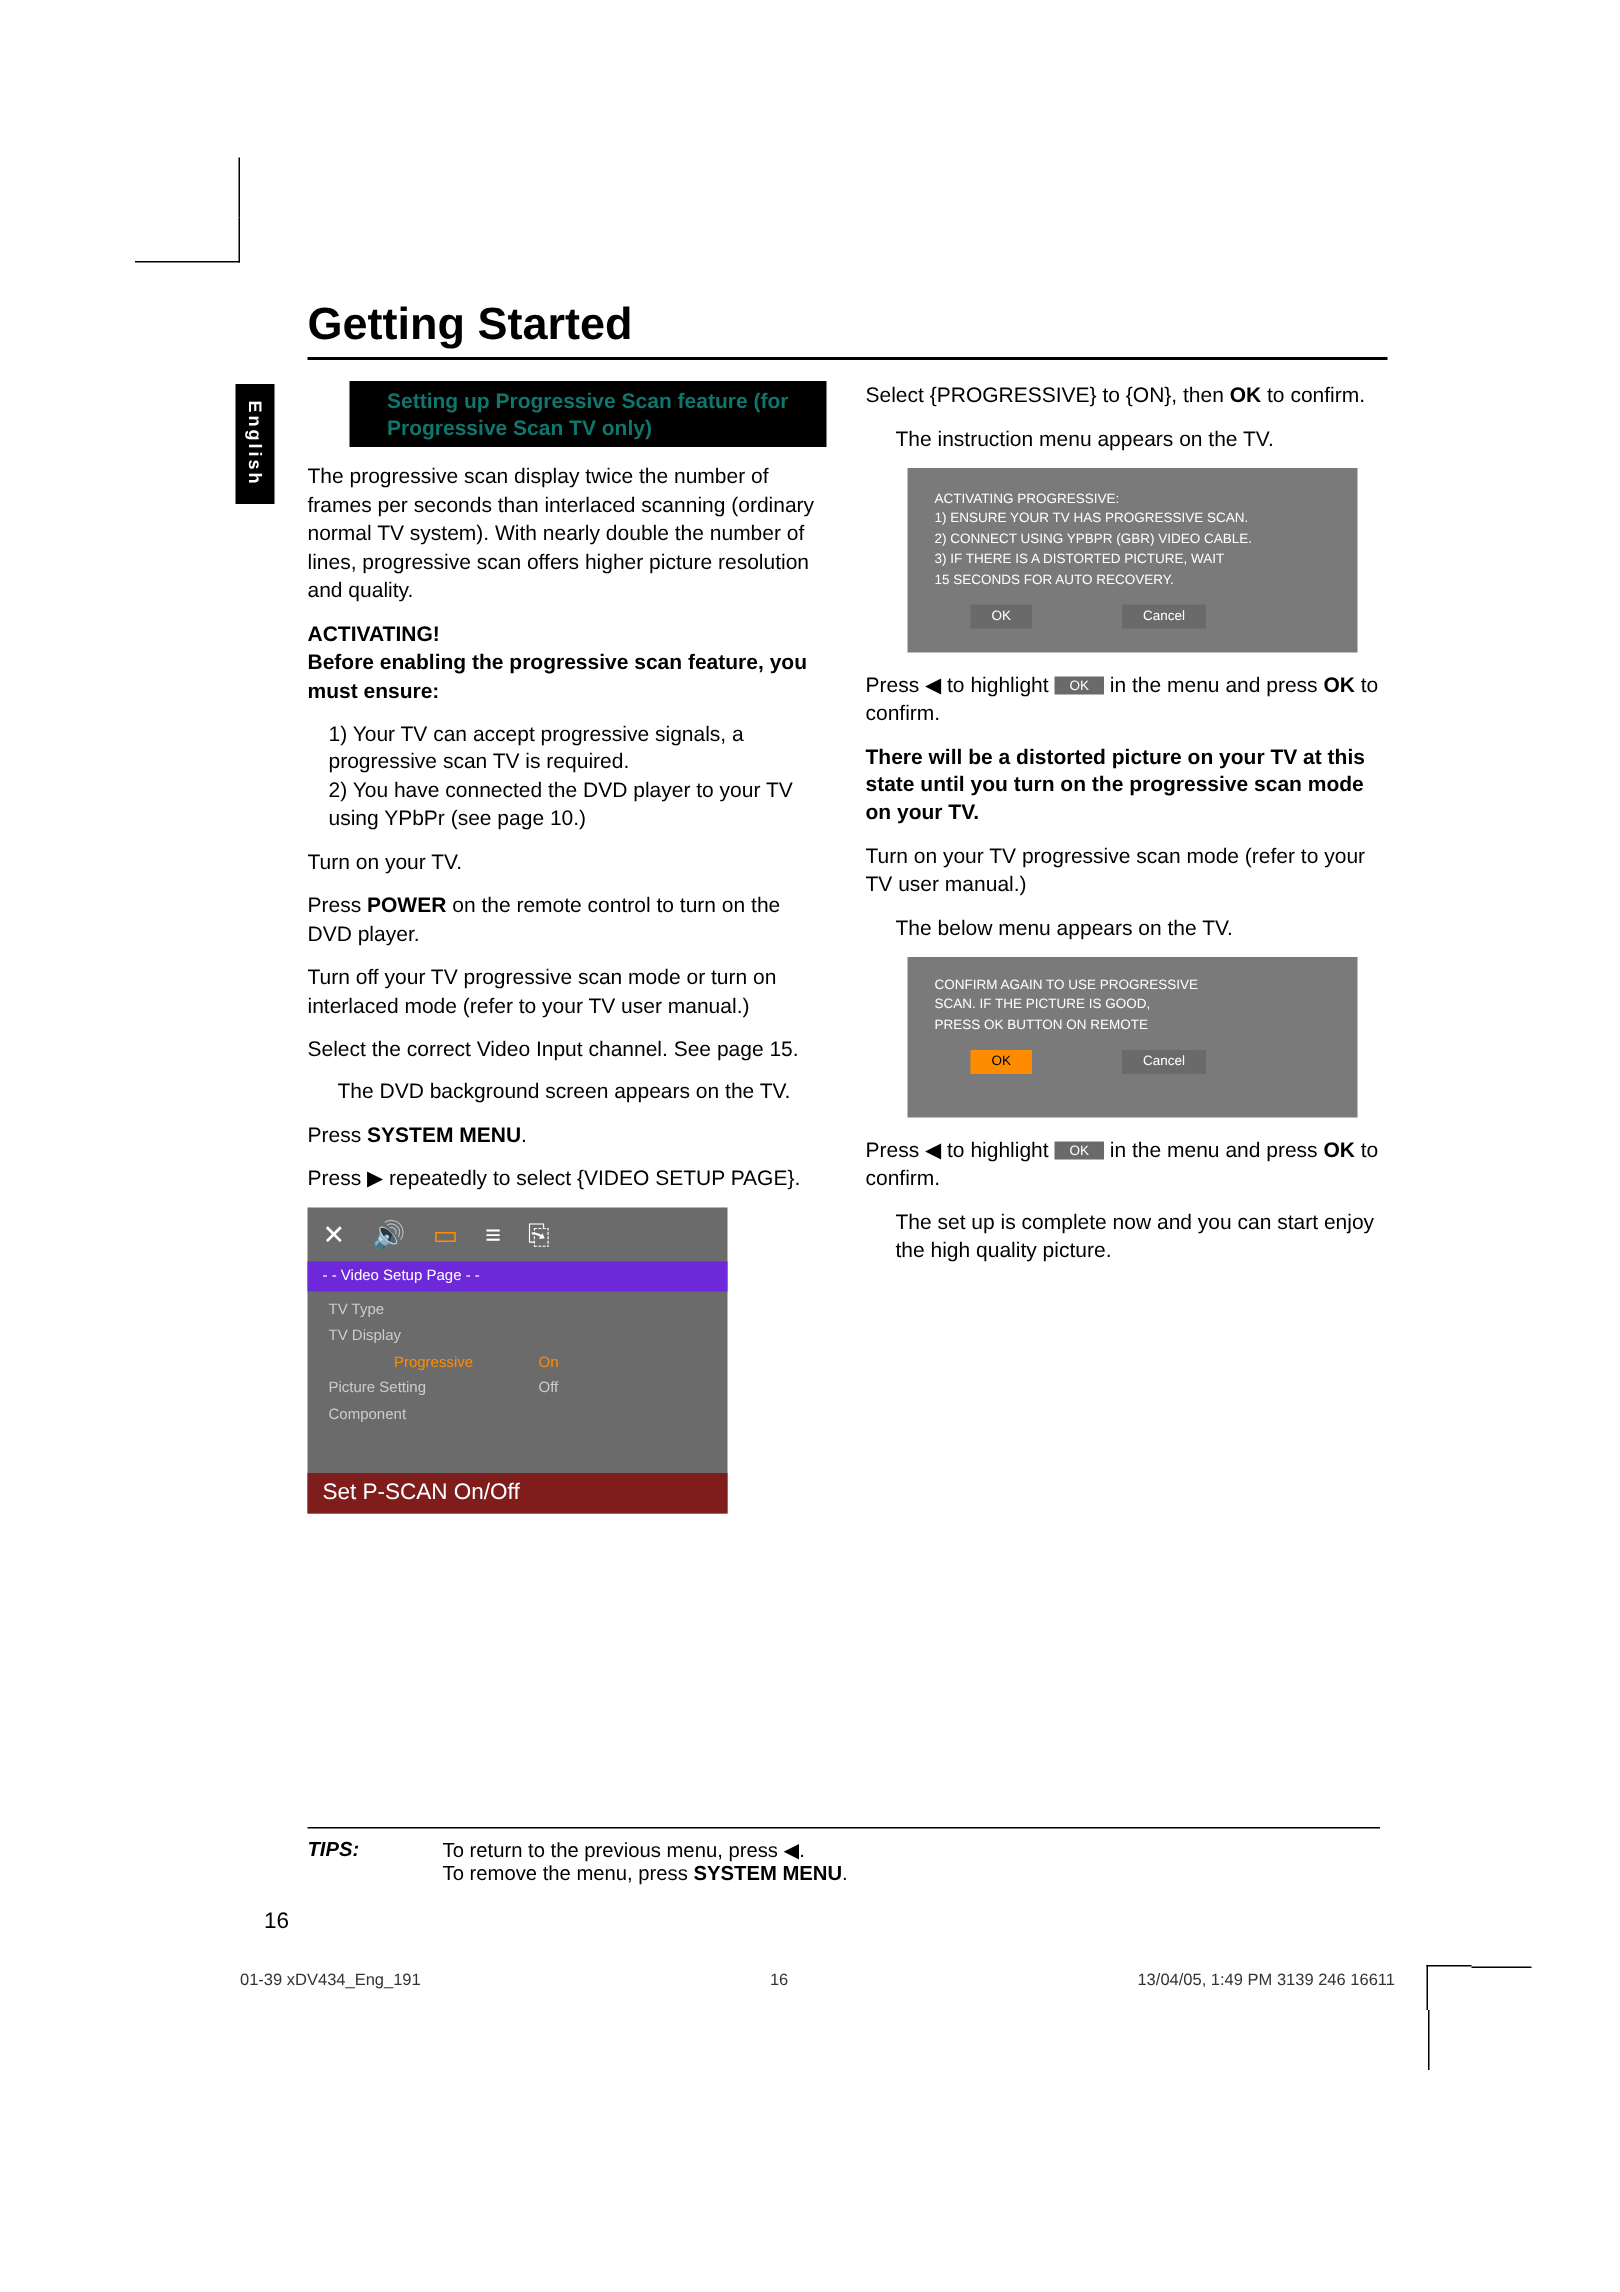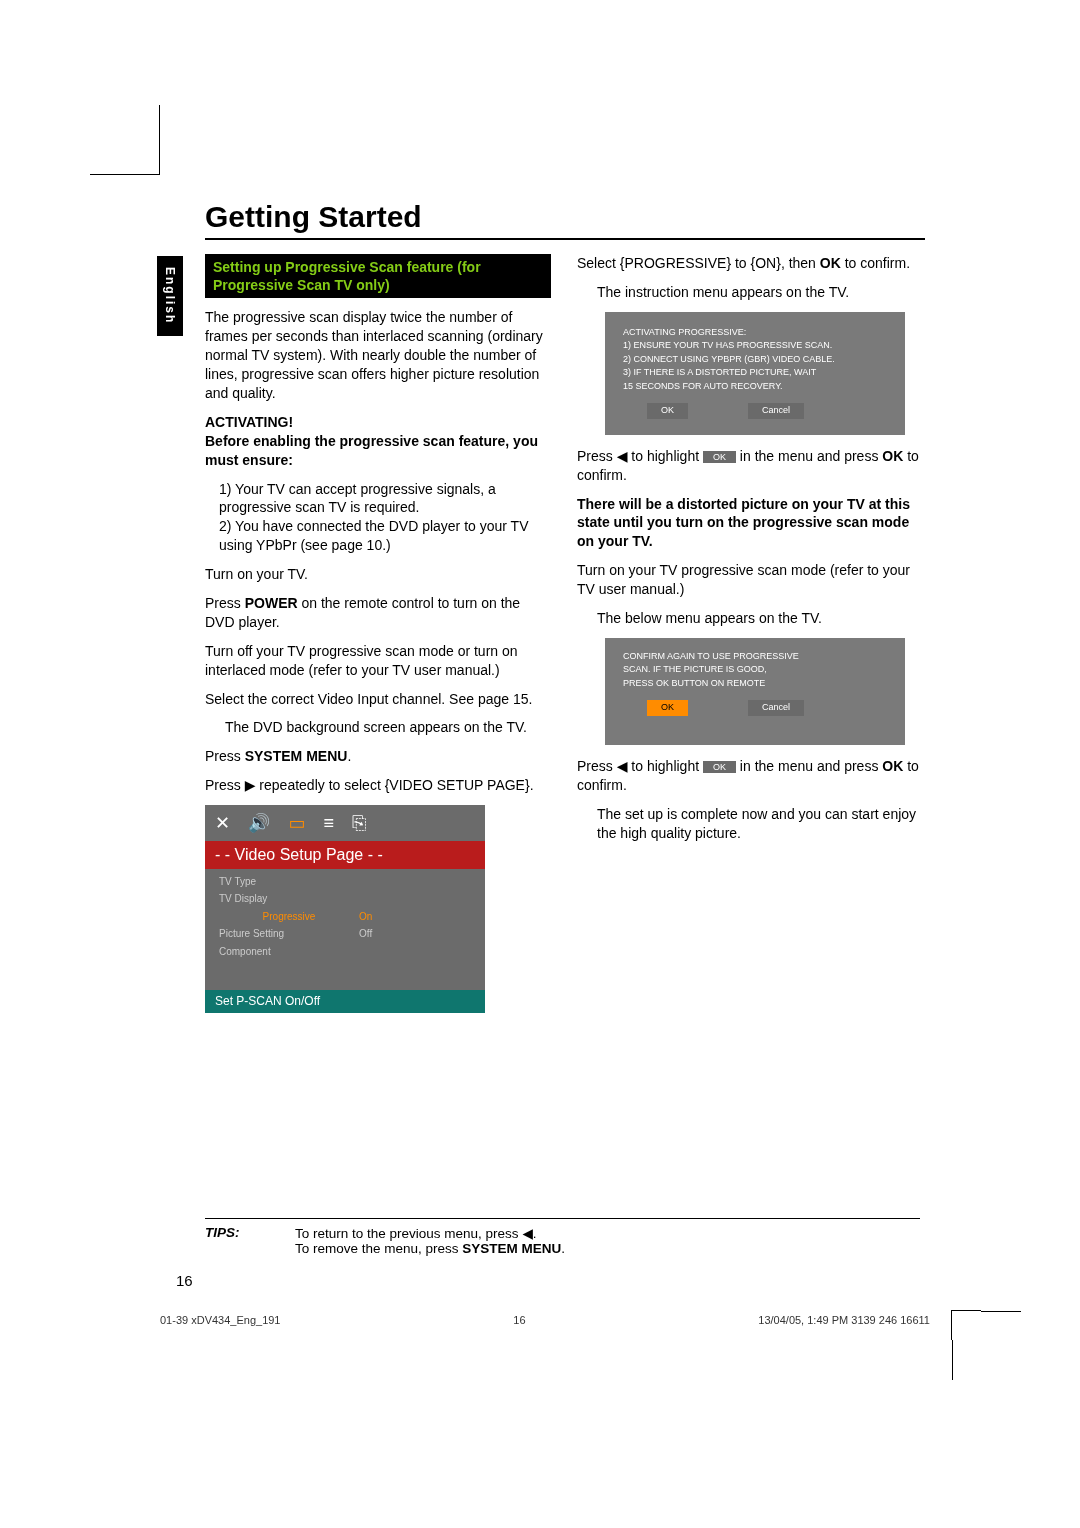--- a/index.html
+++ b/index.html
@@ -55,50 +55,51 @@
     display: flex;
     gap: 26px;
     font-size: 14px;
     line-height: 1.35;
     color: #000;
   }
   .col { width: 346px; }
 
   .blackbox {
     background: #000;
-    color: #84cc16;
+    color: #0f766e;
     font-weight: bold;
-    padding: 4px 8px;
+    padding: 4px 25px;
     font-size: 14px;
     margin-bottom: 10px;
     line-height: 1.3;
+    margin-left: 28px;
   }
 
   .para { margin-bottom: 10px; }
   .indent { padding-left: 14px; }
   b { font-weight: bold; }
 
   .arrow { font-family: Arial; }
 
   .video-menu {
     width: 280px;
     background: #6b6b6b;
     margin-top: 8px;
     margin-bottom: 10px;
     font-size: 10px;
     color: #ccc;
   }
   .vm-icons { display: flex; gap: 18px; padding: 6px 10px; align-items: center; }
   .vm-icons span { font-size: 18px; color: #fff; }
-  .vm-header { background: #b91c1c; padding: 3px 10px; color: #fff; font-size: 16px; }
+  .vm-header { background: #6d28d9; padding: 3px 10px; color: #fff; font-size: 10px; }
   .vm-body { padding: 4px 0 30px 0; }
   .vm-row { display: flex; padding: 2px 14px; }
   .vm-row .lbl { width: 140px; }
   .vm-row.hl { color: #ff8c00; text-align: center; }
-  .vm-footer { background: #0f766e; padding: 3px 10px; color: #fff; font-size: 12px; }
+  .vm-footer { background: #7f1d1d; padding: 3px 10px; color: #fff; font-size: 15px; }
 
   .dialog {
     width: 300px;
     background: #7a7a7a;
     color: #fff;
     font-size: 9px;
     padding: 14px 18px 16px 18px;
     margin-bottom: 12px;
     margin-top: 6px;
     line-height: 1.5;

